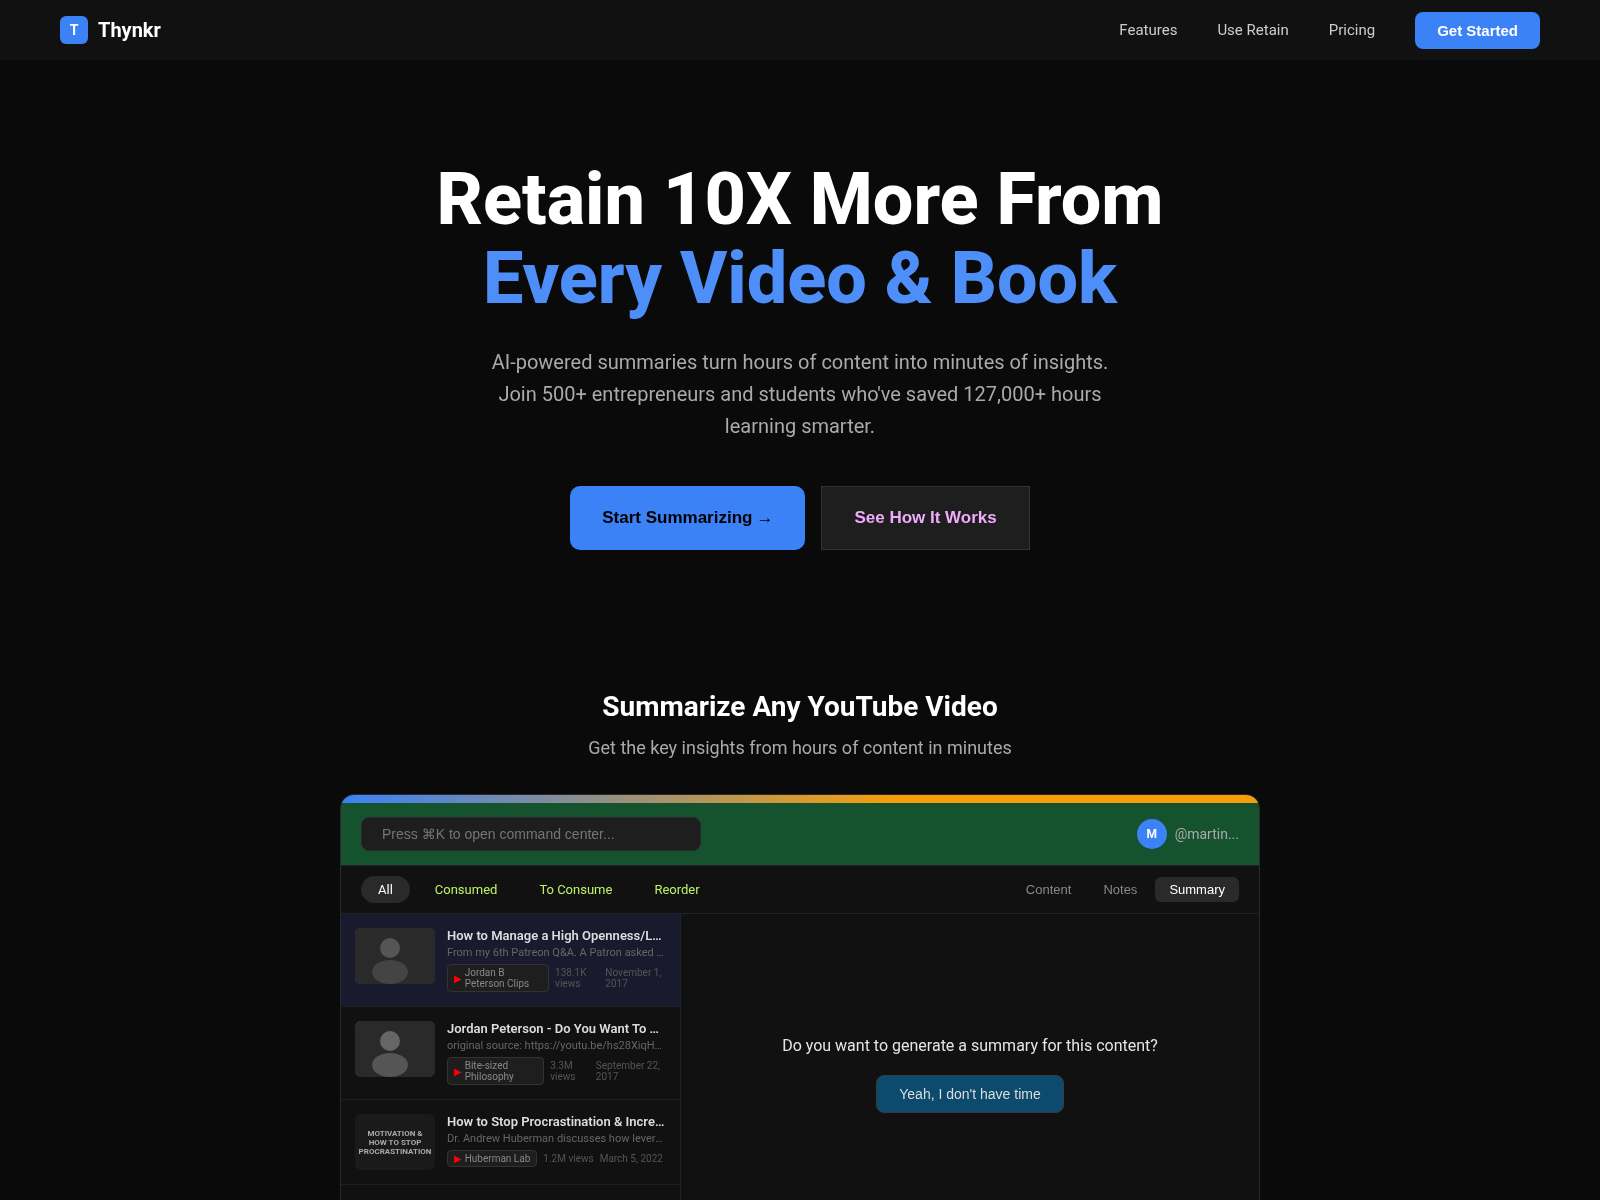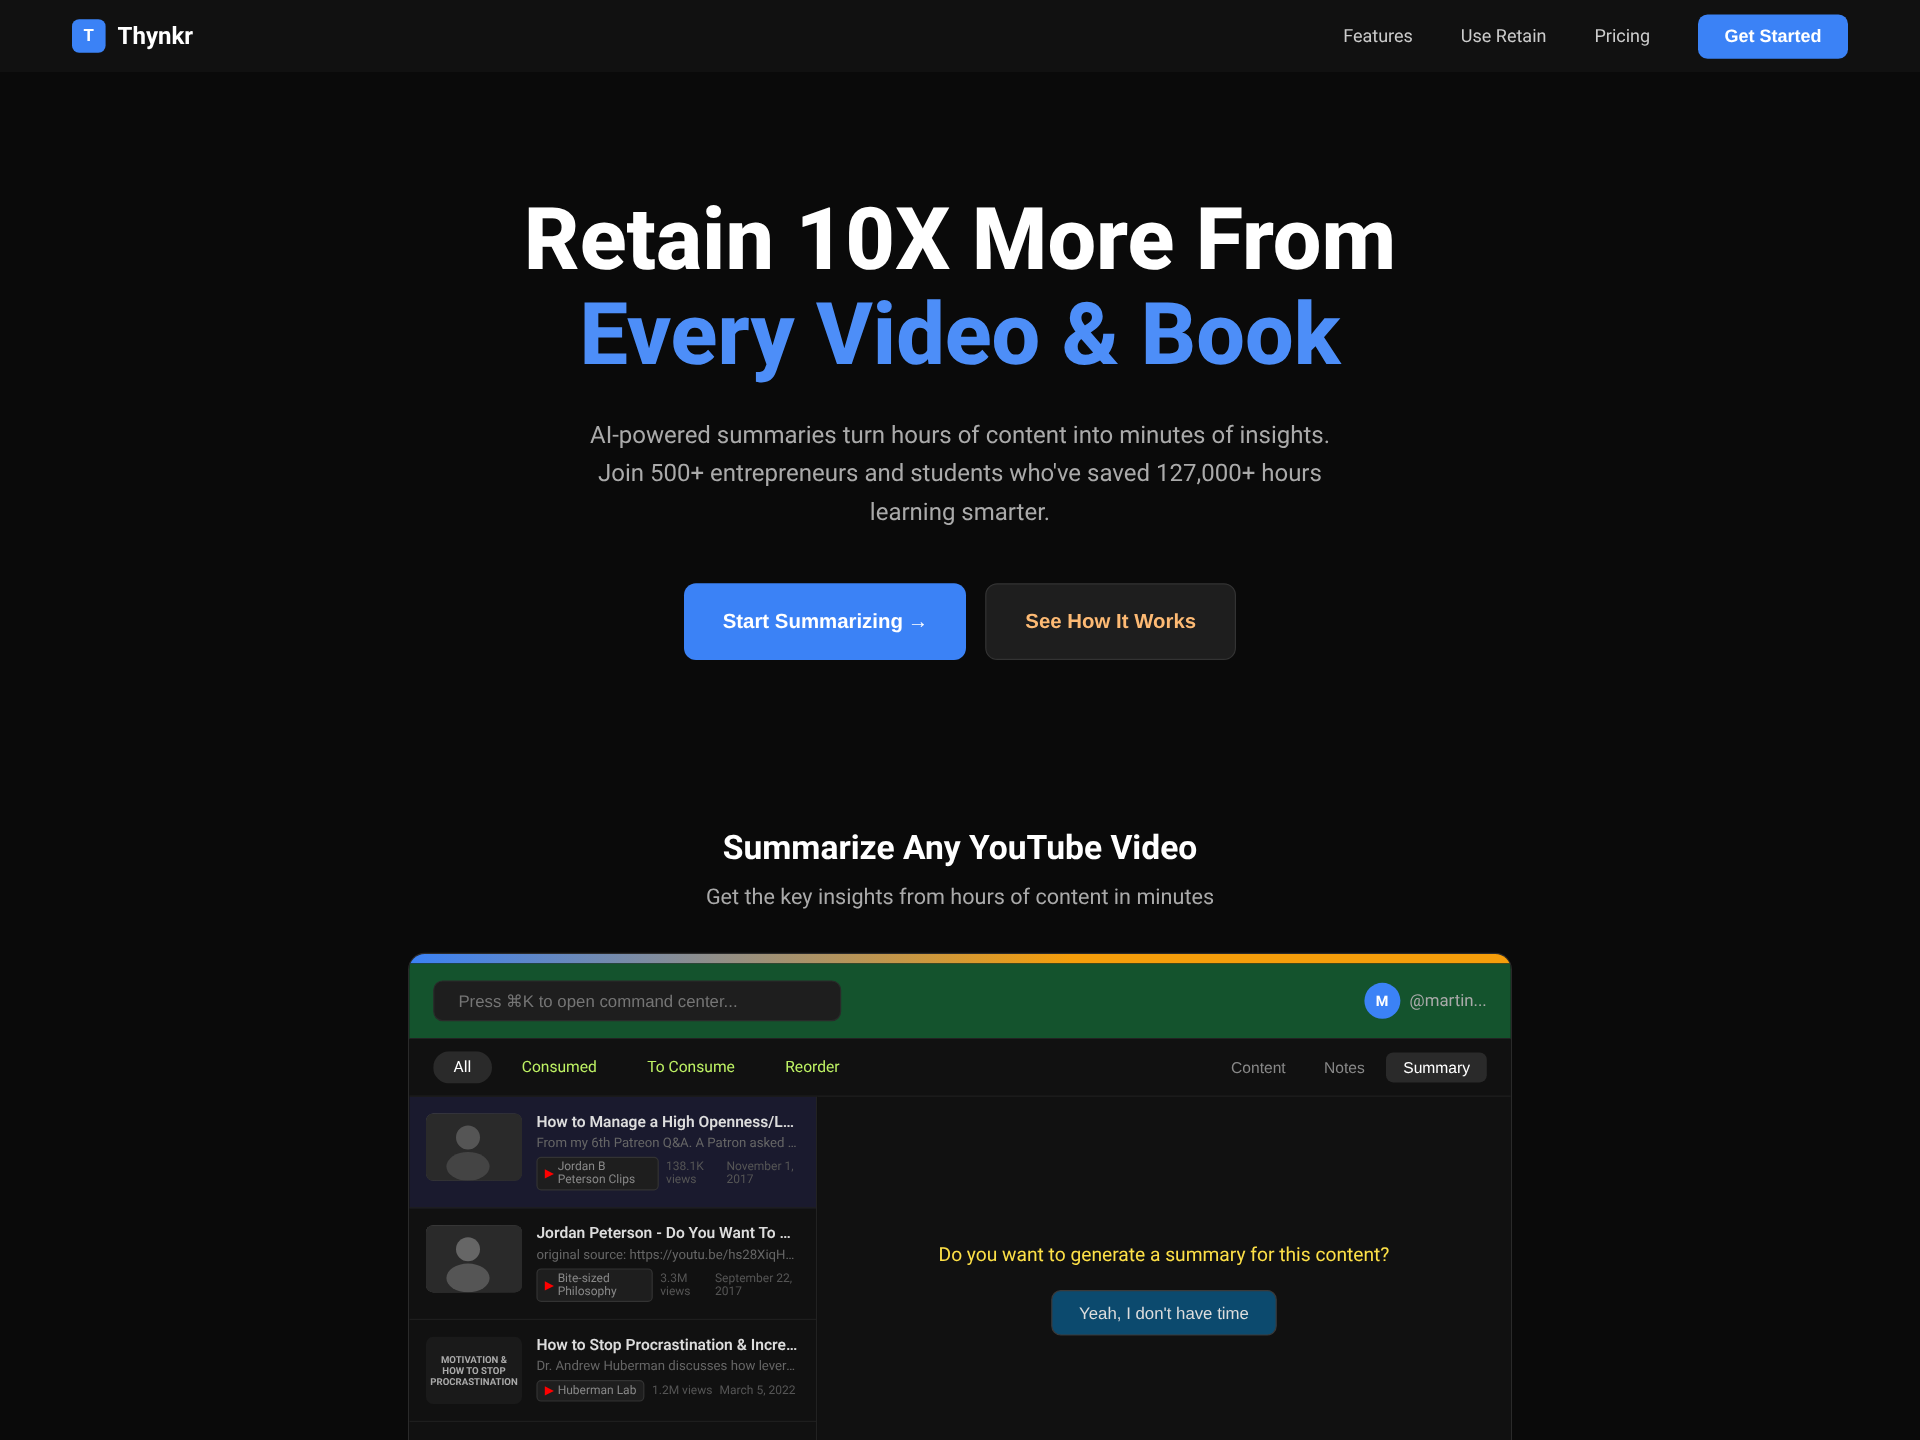--- a/index.html
+++ b/index.html
@@ -92,37 +92,37 @@
       max-width: 640px;
       line-height: 1.6;
     }
     .hero-buttons {
       display: flex;
       gap: 16px;
       margin-top: 44px;
     }
     .btn-primary {
       background: #3b82f6;
-      color: #ffffff;
+      color: #000000;
       border: none;
       padding: 16px 32px;
       border-radius: 10px;
       font-size: 17px;
       font-weight: 600;
       cursor: pointer;
       display: flex;
       align-items: center;
       gap: 4px;
     }
     .btn-secondary {
       background: #1e1e1e;
-      color: #fdba74;
+      color: #f0abfc;
       border: 1px solid #333333;
       padding: 21px 32px;
-      border-radius: 10px;
+      border-radius: 0;
       font-size: 17px;
       font-weight: 600;
       cursor: pointer;
     }
 
     
     .section {
       display: flex;
       flex-direction: column;
       align-items: center;
@@ -326,21 +326,21 @@
       flex: 1;
       display: flex;
       flex-direction: column;
       align-items: center;
       justify-content: center;
       gap: 20px;
       padding: 30px;
     }
     .summary-prompt {
       font-size: 16px;
-      color: #fde047;
+      color: #e5e5e5;
       text-align: center;
     }
     .btn-generate-summary {
       background: #0c4a6e;
       color: #dddddd;
       border: 1px solid #3a3a3a;
       padding: 10px 22px;
       border-radius: 8px;
       font-size: 14px;
       cursor: pointer;

